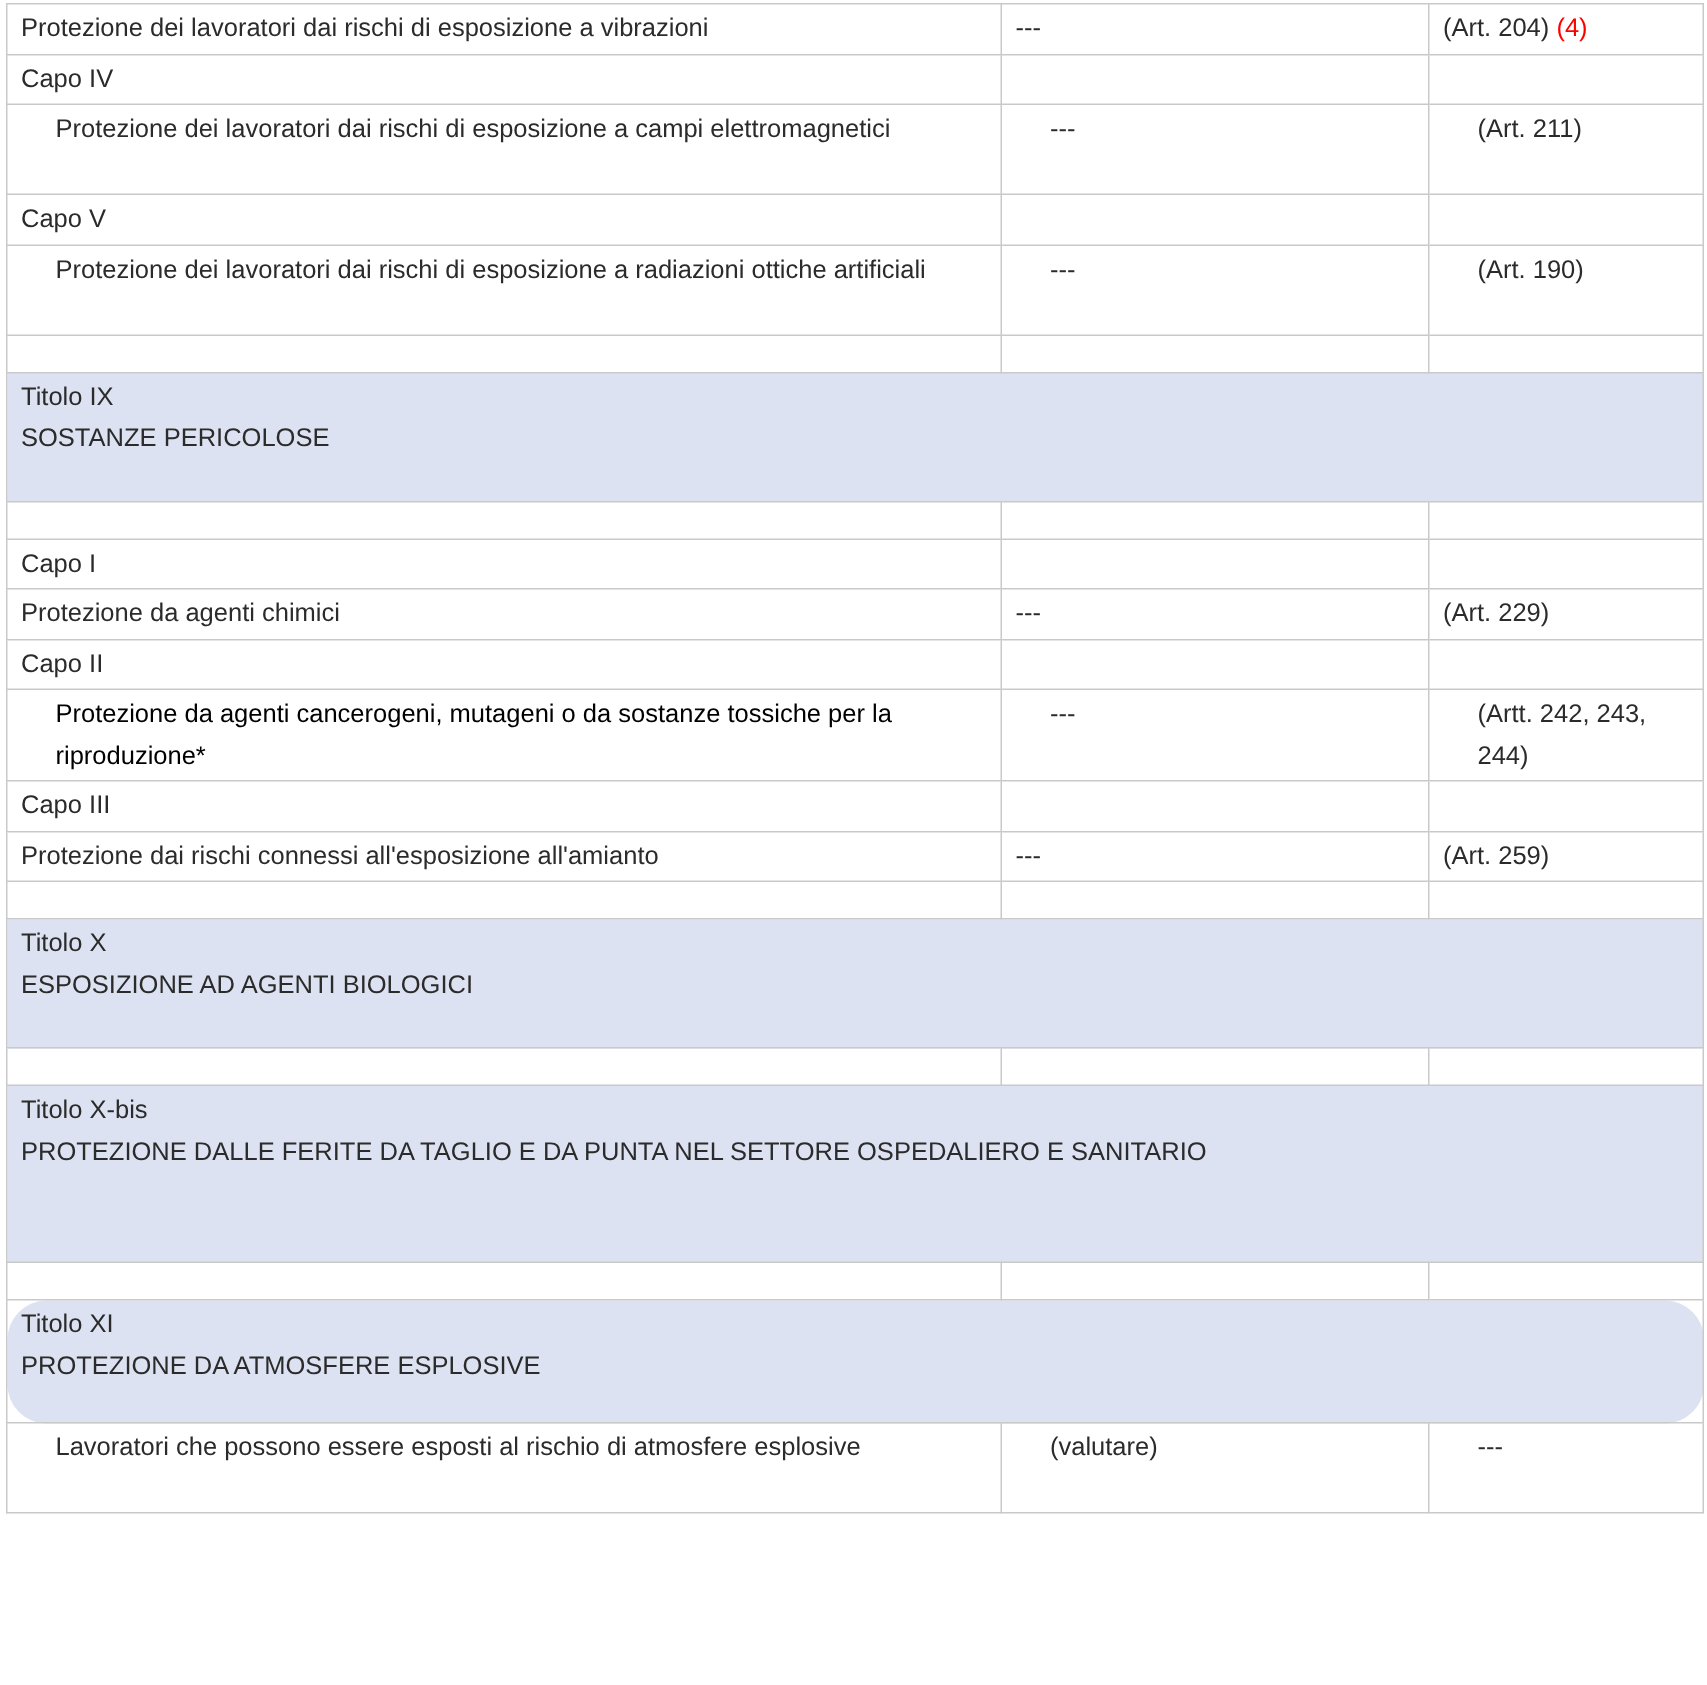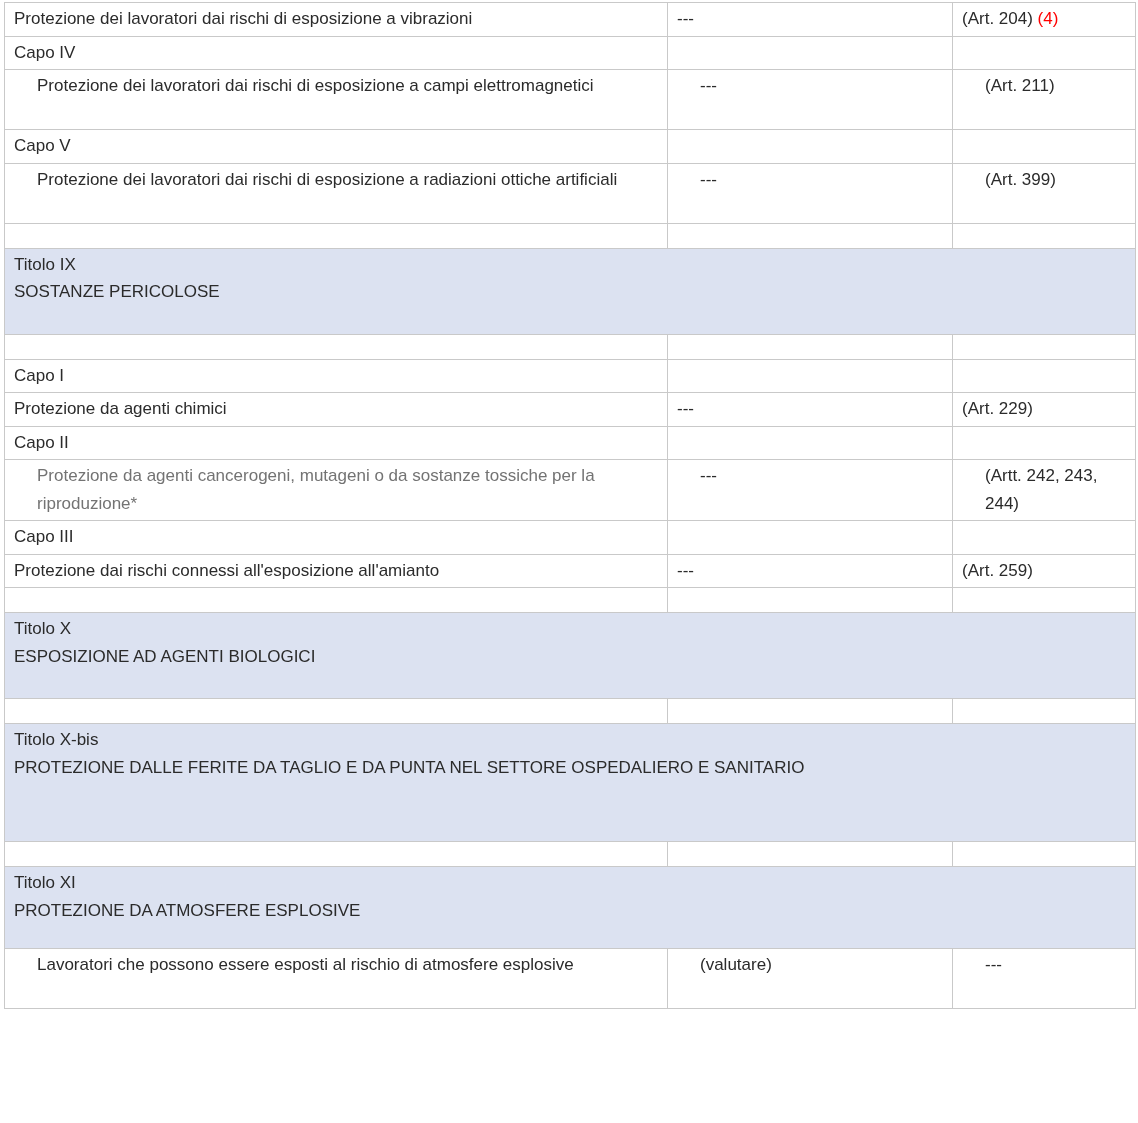--- a/index.html
+++ b/index.html
@@ -48,26 +48,26 @@
 
   td.title-cell {
     background: #dce2f1;
     border: 1px solid #c9c9c9;
     padding-top: 3px;
     padding-left: 9px;
   }
   tr.r-title-ix td.title-cell   { height: 80px; }
   tr.r-title-x td.title-cell    { height: 80px; }
   tr.r-title-xbis td.title-cell { height: 112px; }
-  tr.r-title-xi td.title-cell   { height: 76px; }
+  tr.r-title-xi td.title-cell   { height: 76px; border-radius: 26px; }
 
   .title-line { display: block; white-space: nowrap; }
 
   .red { color: #ff0000; }
-  td.red-cell { color: #737373; }
+  td.red-cell { color: #000000; }
 </style>
 </head>
 <body>
 
 <div id="table-wrap">
   <table class="matrix">
     <colgroup>
       <col class="c1">
       <col class="c2">
       <col class="c3">
@@ -89,21 +89,21 @@
           <td><span>(Art. 211)</span></td>
         </tr>
         <tr class="r-single">
           <td><span>Capo V</span></td>
           <td></td>
           <td></td>
         </tr>
         <tr class="r-double">
           <td><span>Protezione dei lavoratori dai rischi di esposizione a radiazioni ottiche artificiali</span></td>
           <td><span>---</span></td>
-          <td><span>(Art. 399)</span></td>
+          <td><span>(Art. 190)</span></td>
         </tr>
         <tr class="r-spacer">
           <td></td>
           <td></td>
           <td></td>
         </tr>
         <tr class="r-title-ix">
           <td class="title-cell" colspan="3">
             <span class="title-line">Titolo IX</span>
             <span class="title-line">SOSTANZE PERICOLOSE</span>

